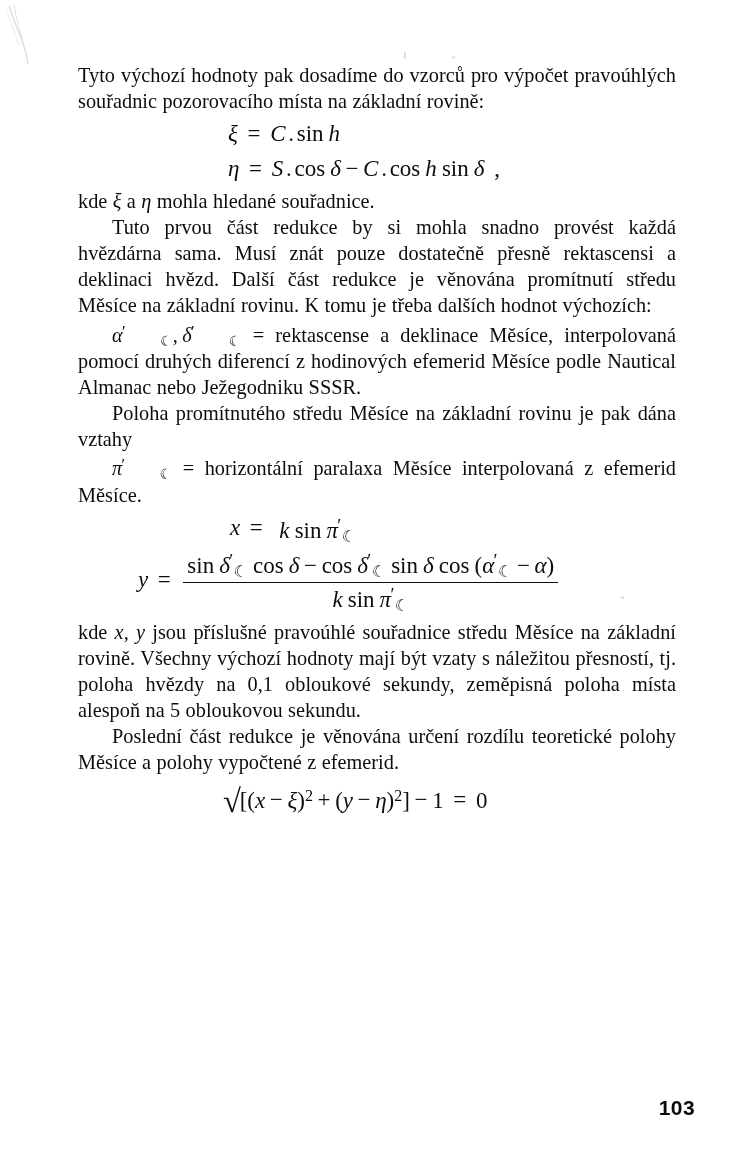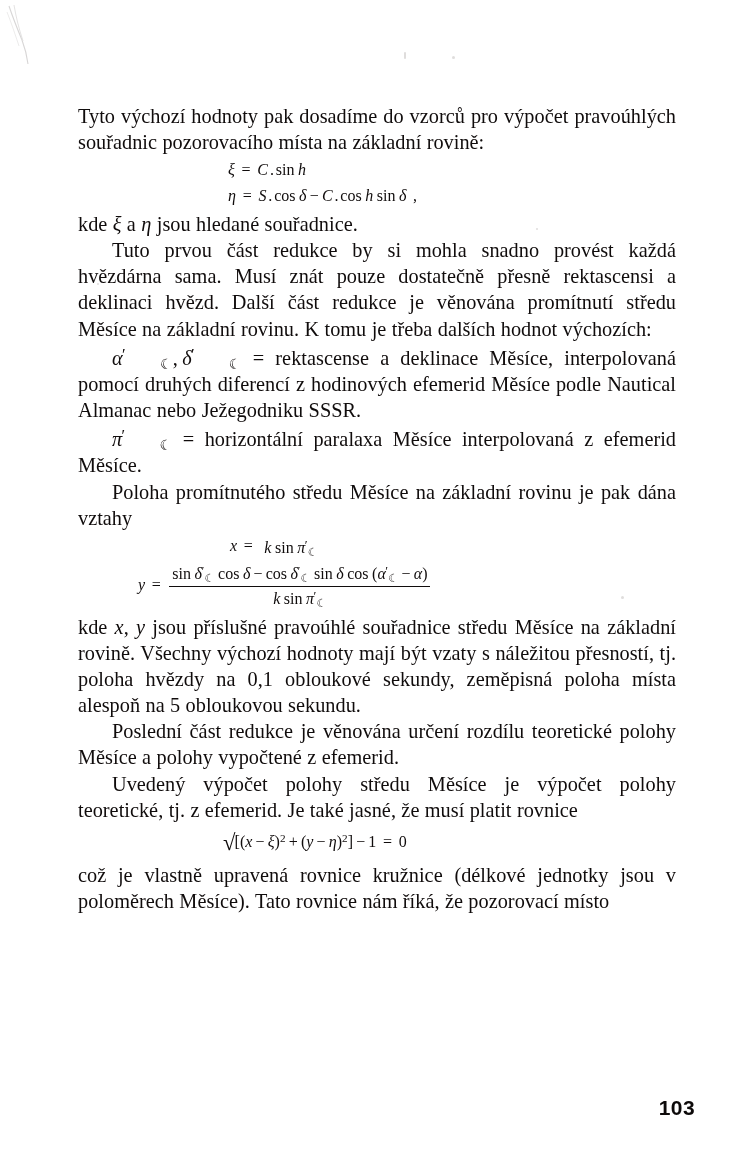--- a/index.html
+++ b/index.html
@@ -32,40 +32,39 @@
     opacity: 0.45;
     pointer-events: none;
     border-radius: 50%;
   }
 
   .page {
     position: absolute;
     left: 78px;
     top: 62px;
     width: 598px;
-    margin-top: 41px;
   }
 
   p.para {
     margin: 0;
     font-size: 20.3px;
     line-height: 26.1px;
     text-align: justify;
     text-justify: inter-word;
     letter-spacing: 0.02px;
     word-spacing: 0.3px;
   }
   p.indent { text-indent: 34px; font-family: Liberation Serif, serif; }
   p.noindent { text-indent: 0; }
 
   .spacer-sm { height: 5px; }
 
   
   .math-block {
-    font-size: 16px;
+    font-size: 23px;
     line-height: 1.28;
     text-align: left;
   }
 
   .eq-row {
     display: block;
     white-space: nowrap;
   }
 
   .mi {            
@@ -190,29 +189,29 @@
   <div class="spacer-sm"></div>
 
   <div class="math-block">
     <div class="eq-row eq-eta">
       <span class="mi">η</span><span class="thin"></span><span class="mo">=</span><span class="thin"></span><span class="mi">S</span><span class="mdot">.</span><span class="mop">cos</span><span class="thin"></span><span class="mi">δ</span><span class="mo">−</span><span class="mi">C</span><span class="mdot">.</span><span class="mop">cos</span><span class="thin"></span><span class="mi">h</span><span class="thin"></span><span class="mop">sin</span><span class="thin"></span><span class="mi">δ</span><span class="thin"></span><span class="mo">,</span>
     </div>
   </div>
 
   <div class="spacer-sm"></div>
 
-  <p class="para noindent"><span>kde </span><span class="mi">ξ</span><span> a </span><span class="mi">η</span><span> jsou hledané souřadnice.</span></p>
+  <p class="para noindent"><span>kde </span><span class="mi">ξ</span><span> a </span><span class="mi">η</span><span> mohla hledané souřadnice.</span></p>
 
   <p class="para indent">Tuto prvou část redukce by si mohla snadno provést každá hvězdárna sama. Musí znát pouze dostatečně přesně rektascensi a deklinaci hvězd. Další část redukce je věnována promítnutí středu Měsíce na základní rovinu. K tomu je třeba dalších hodnot výchozích:</p>
 
   <p class="para defn"><span class="mi">α</span><span class="prime">′</span><span class="moon">☾</span><span>,</span><span class="thin"></span><span class="mi">δ</span><span class="prime">′</span><span class="moon">☾</span><span> = rektascense a deklinace Měsíce, interpolovaná pomocí druhých diferencí z hodinových efemerid Měsíce podle Nautical Almanac nebo Ježegodniku SSSR.</span></p>
 
+  <p class="para indent">Poloha promítnutého středu Měsíce na základní rovinu je pak dána vztahy</p>
+
   <p class="para defn"><span class="mi">π</span><span class="prime">′</span><span class="moon">☾</span><span> = horizontální paralaxa Měsíce interpolovaná z efemerid Měsíce.</span></p>
-
-  <p class="para indent">Poloha promítnutého středu Měsíce na základní rovinu je pak dána vztahy</p>
 
   <div class="spacer-sm"></div>
 
   <div class="math-block">
     <div class="eq-row eq-x">
       <span class="mi">x</span><span class="thin"></span><span class="mo">=</span><span class="thin"></span><span class="frac">
         <span class="den"><span class="mi">k</span><span class="thin"></span><span class="mop">sin</span><span class="thin"></span><span class="mi">π</span><span class="prime">′</span><span class="moon">☾</span></span>
       </span>
     </div>
   </div>
@@ -227,29 +226,27 @@
       </span>
     </div>
   </div>
 
   <div class="spacer-sm"></div>
 
   <p class="para noindent"><span>kde </span><span class="mi">x</span><span>, </span><span class="mi">y</span><span> jsou příslušné pravoúhlé souřadnice středu Měsíce na základní rovině. Všechny výchozí hodnoty mají být vzaty s náležitou přesností, tj. poloha hvězdy na 0,1 obloukové sekundy, zeměpisná poloha místa alespoň na 5 obloukovou sekundu.</span></p>
 
   <p class="para indent">Poslední část redukce je věnována určení rozdílu teoretické polohy Měsíce a polohy vypočtené z efemerid.</p>
 
-  <p class="para indent">Uvedený výpočet polohy středu Měsíce je výpočet polohy teoretické, tj. z efemerid. Je také jasné, že musí platit rovnice</p>
 
   <div class="spacer-sm"></div>
 
   <div class="math-block">
     <div class="eq-row eq-sqrt">
       <span class="radical"><span class="rad-sign">√</span><span>[</span><span>(</span><span class="mi">x</span><span class="mo">−</span><span class="mi">ξ</span><span>)</span><span class="sup">2</span><span class="mo">+</span><span>(</span><span class="mi">y</span><span class="mo">−</span><span class="mi">η</span><span>)</span><span class="sup">2</span><span>]</span></span><span class="mo">−</span><span>1</span><span class="thin"></span><span class="mo">=</span><span class="thin"></span><span>0</span>
     </div>
   </div>
 
   <div class="spacer-sm"></div>
 
-  <p class="para noindent">což je vlastně upravená rovnice kružnice (délkové jednotky jsou v poloměrech Měsíce). Tato rovnice nám říká, že pozorovací místo</p>
 
 </div>
 
 <div class="page-number">103</div>
 
 </body></html>

